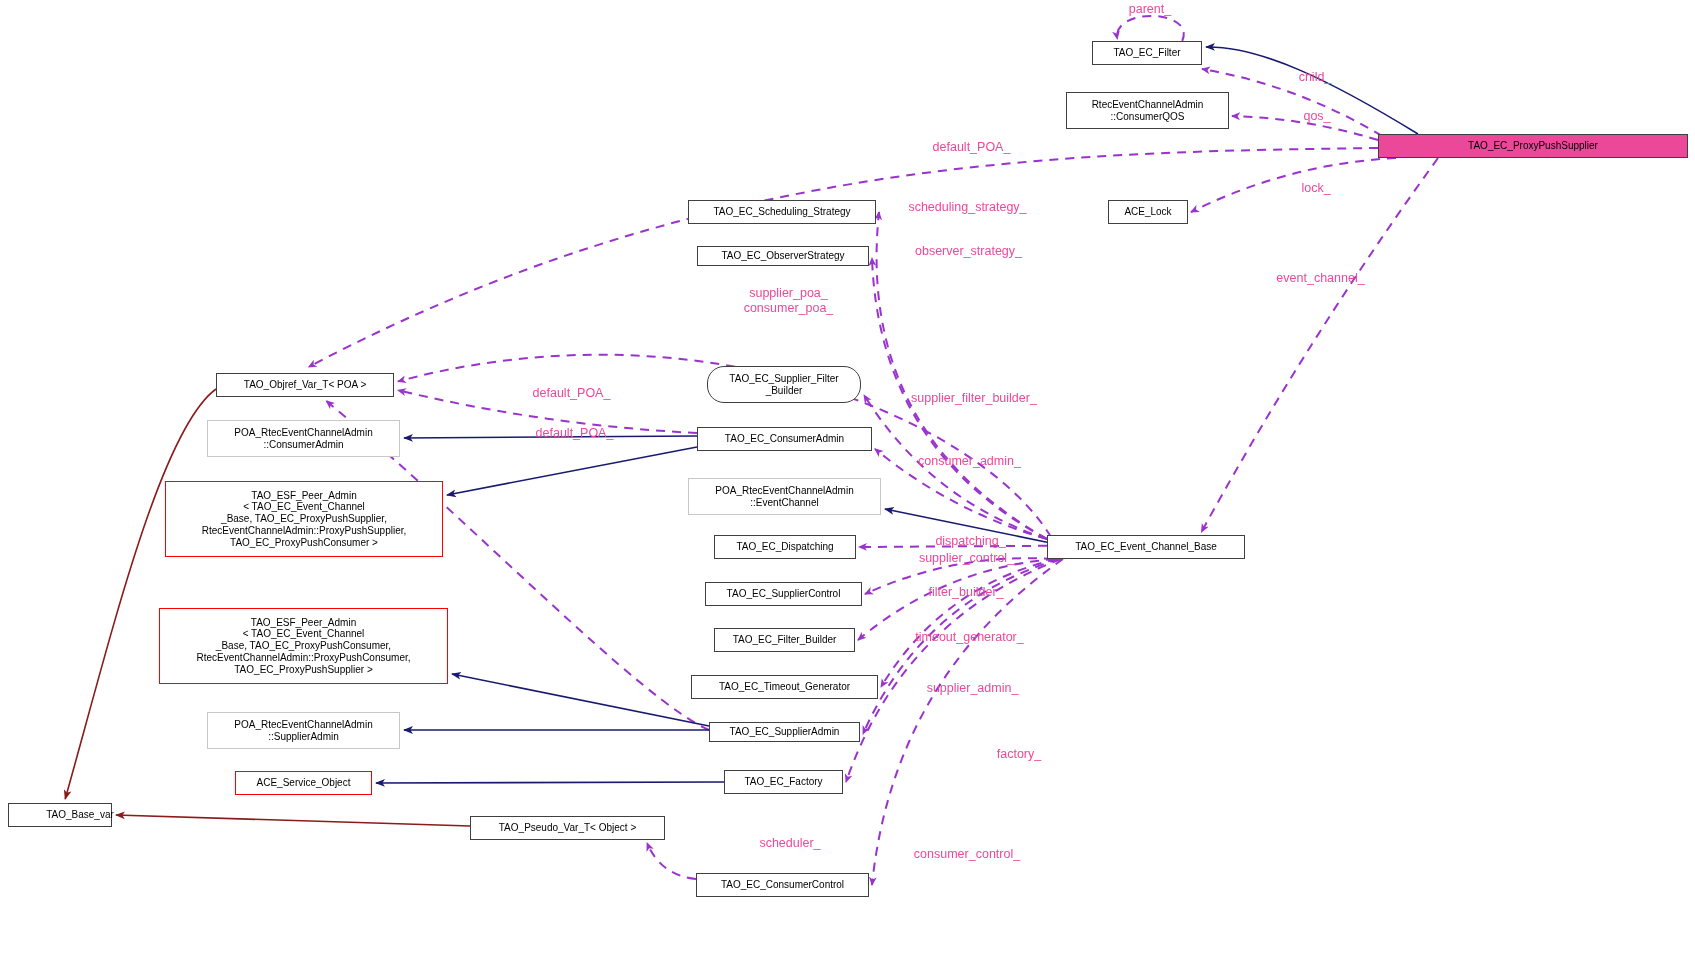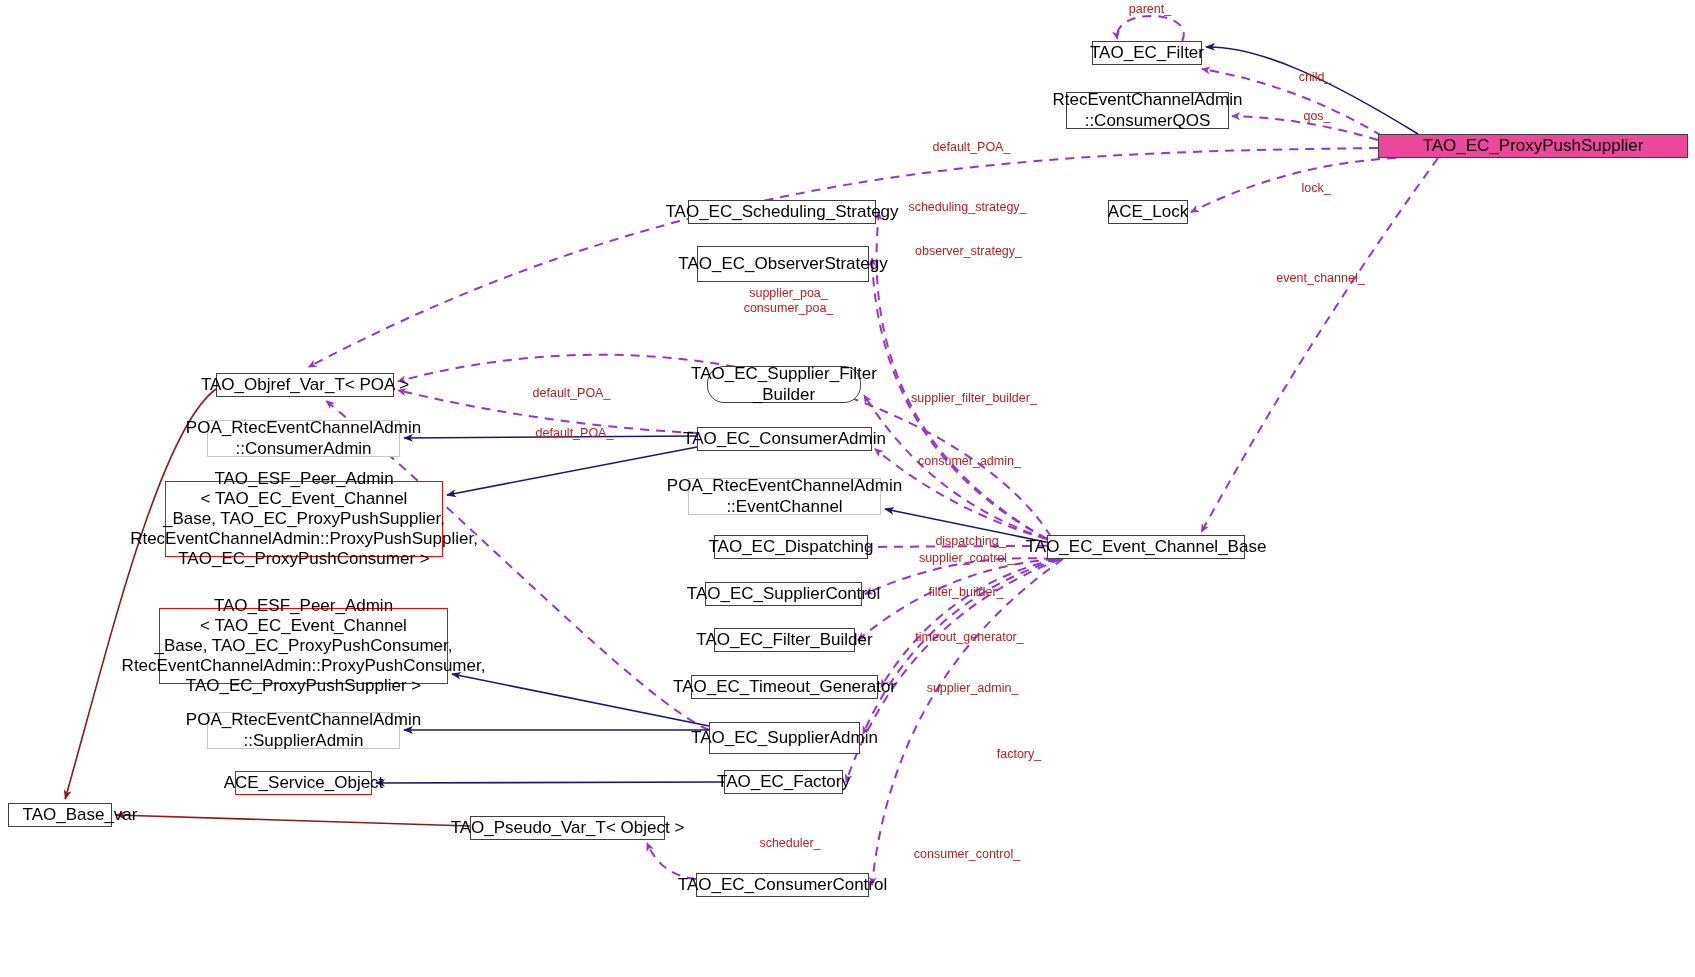--- a/index.html
+++ b/index.html
@@ -10,34 +10,34 @@
     font-family:"Liberation Sans", sans-serif;
     overflow:hidden;
   }
   svg#edges{position:absolute;left:0;top:0;width:1695px;height:977px;pointer-events:none;}
   .node{
     position:absolute;
     box-sizing:border-box;
     display:flex;align-items:center;justify-content:center;
     text-align:center;
     line-height:1.18;
-    font-size:17px;
+    font-size:10px;
     color:#000000;
     background:#ffffff;
     border:1px solid #404040;
     white-space:pre;
     z-index:3;
   }
   .node.gray{background:#ec4899;border:1px solid #404040;}
   .node.red{border:1px solid #ff0000;background:#ffffff;}
   .node.light{border:1px solid #c8c8c8;background:#ffffff;}
   .edge-label{
     position:absolute;
     font-size:12.5px;
-    color:#b91c1c;
+    color:#ec4899;
     white-space:pre;
     text-align:center;
     line-height:1.18;
     z-index:4;
     background:transparent;
   }
 </style>
 </head>
 <body>
 
@@ -91,47 +91,47 @@
         <path d="M216,389 C160,430 110,640 65.2,799"></path>
         <path d="M470,826 L116,815"></path>
       </g>
   </svg>
 <div class="node" style="left: 1092px; top: 41px; width: 110px; height: 24px;">TAO_EC_Filter</div>
     <div class="node" style="left: 1066px; top: 92px; width: 163px; height: 37px;">RtecEventChannelAdmin
 ::ConsumerQOS</div>
     <div class="node gray" style="left: 1378px; top: 134px; width: 310px; height: 24px;">TAO_EC_ProxyPushSupplier</div>
     <div class="node" style="left: 688px; top: 200px; width: 188px; height: 24px;">TAO_EC_Scheduling_Strategy</div>
     <div class="node" style="left: 1108px; top: 200px; width: 80px; height: 24px;">ACE_Lock</div>
-    <div class="node" style="left: 697px; top: 246px; width: 172px; height: 36px;">TAO_EC_ObserverStrategy</div>
+    <div class="node" style="left: 697px; top: 246px; width: 172px; height: 20px;">TAO_EC_ObserverStrategy</div>
     <div class="node" style="left: 216px; top: 373px; width: 178px; height: 24px;">TAO_Objref_Var_T&lt; POA &gt;</div>
     <div class="node" style="left: 707px; top: 366px; width: 154px; height: 37px; border-radius: 17px;">TAO_EC_Supplier_Filter
 _Builder</div>
     <div class="node light" style="left: 207px; top: 420px; width: 193px; height: 37px;">POA_RtecEventChannelAdmin
 ::ConsumerAdmin</div>
     <div class="node" style="left: 697px; top: 427px; width: 175px; height: 24px;">TAO_EC_ConsumerAdmin</div>
     <div class="node red" style="left: 165px; top: 481px; width: 278px; height: 76px;">TAO_ESF_Peer_Admin
 &lt; TAO_EC_Event_Channel
 _Base, TAO_EC_ProxyPushSupplier,
 RtecEventChannelAdmin::ProxyPushSupplier,
 TAO_EC_ProxyPushConsumer &gt;</div>
     <div class="node light" style="left: 688px; top: 478px; width: 193px; height: 37px;">POA_RtecEventChannelAdmin
 ::EventChannel</div>
-    <div class="node" style="left: 714px; top: 535px; width: 154px; height: 24px;">TAO_EC_Dispatching</div>
+    <div class="node" style="left: 714px; top: 535px; width: 142px; height: 24px;">TAO_EC_Dispatching</div>
     <div class="node" style="left: 1047px; top: 535px; width: 198px; height: 24px;">TAO_EC_Event_Channel_Base</div>
     <div class="node" style="left: 705px; top: 582px; width: 157px; height: 24px;">TAO_EC_SupplierControl</div>
     <div class="node red" style="left: 159px; top: 608px; width: 289px; height: 76px;">TAO_ESF_Peer_Admin
 &lt; TAO_EC_Event_Channel
 _Base, TAO_EC_ProxyPushConsumer,
 RtecEventChannelAdmin::ProxyPushConsumer,
 TAO_EC_ProxyPushSupplier &gt;</div>
     <div class="node" style="left: 714px; top: 628px; width: 141px; height: 24px;">TAO_EC_Filter_Builder</div>
     <div class="node" style="left: 691px; top: 675px; width: 187px; height: 24px;">TAO_EC_Timeout_Generator</div>
     <div class="node light" style="left: 207px; top: 712px; width: 193px; height: 37px;">POA_RtecEventChannelAdmin
 ::SupplierAdmin</div>
-    <div class="node" style="left: 709px; top: 722px; width: 151px; height: 32px;">TAO_EC_SupplierAdmin</div>
+    <div class="node" style="left: 709px; top: 722px; width: 151px; height: 20px;">TAO_EC_SupplierAdmin</div>
     <div class="node red" style="left: 235px; top: 771px; width: 137px; height: 24px;">ACE_Service_Object</div>
     <div class="node" style="left: 724px; top: 770px; width: 119px; height: 24px;">TAO_EC_Factory</div>
     <div class="node" style="left: 8px; top: 803px; width: 104px; height: 24px; padding-left: 40px;">TAO_Base_var</div>
     <div class="node" style="left: 470px; top: 816px; width: 195px; height: 24px;">TAO_Pseudo_Var_T&lt; Object &gt;</div>
     <div class="node" style="left: 696px; top: 873px; width: 173px; height: 24px;">TAO_EC_ConsumerControl</div>
     <div class="edge-label" style="left: 1120px; top: 2px; width: 60px;">parent_</div>
     <div class="edge-label" style="left: 1290px; top: 70px; width: 50px;">child_</div>
     <div class="edge-label" style="left: 1297px; top: 109px; width: 40px;">qos_</div>
     <div class="edge-label" style="left: 924px; top: 140px; width: 95px;">default_POA_</div>
     <div class="edge-label" style="left: 1294px; top: 181px; width: 44px;">lock_</div>

